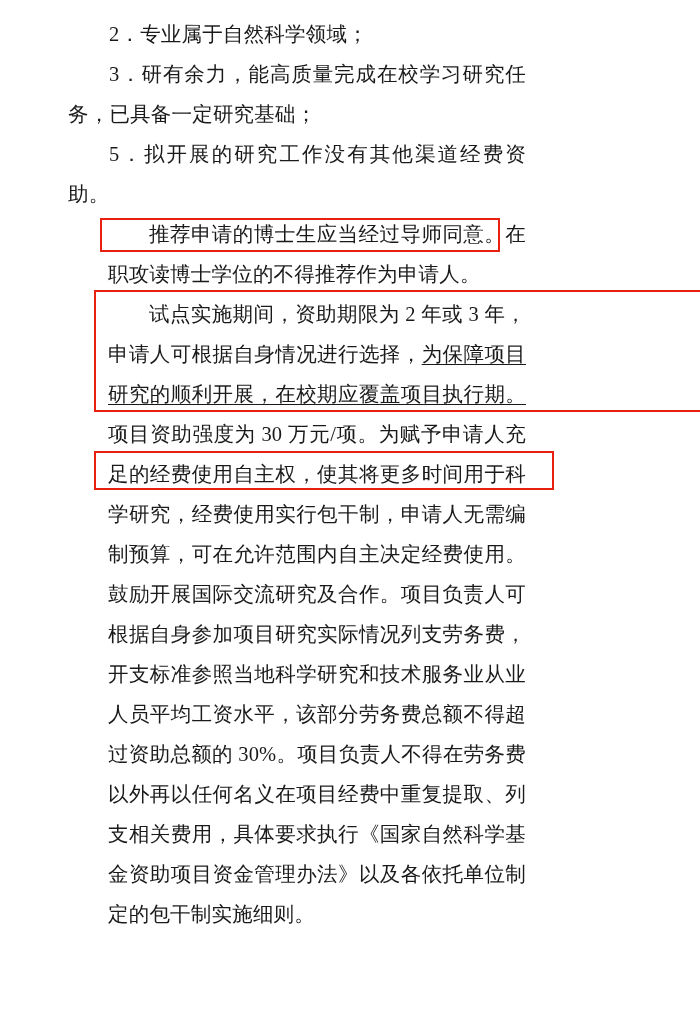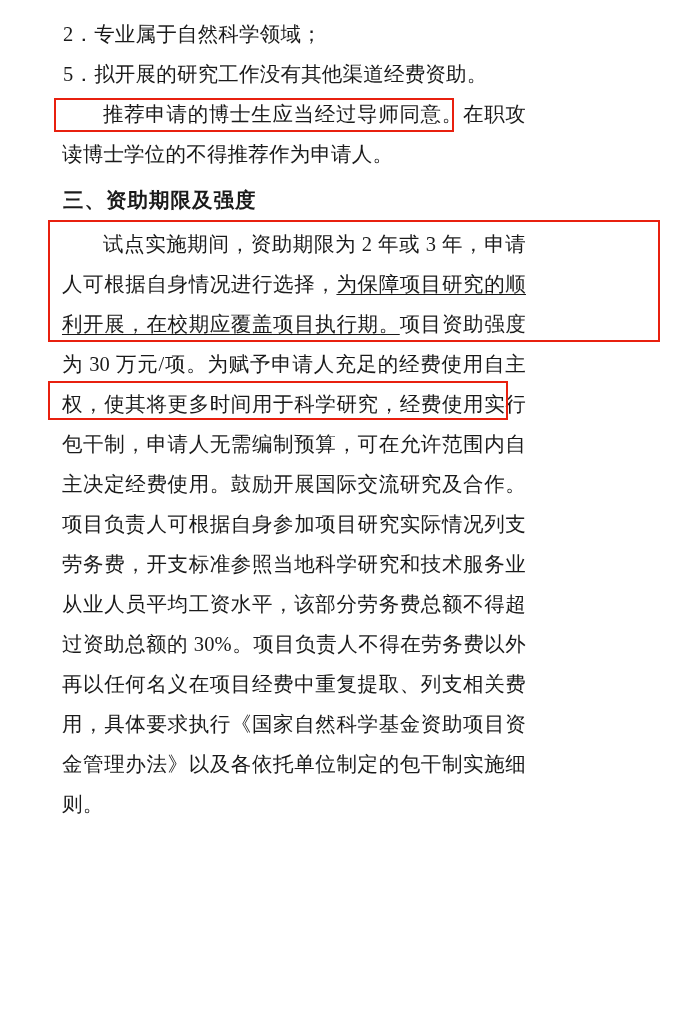--- a/index.html
+++ b/index.html
@@ -12,21 +12,21 @@
     height: 1031px;
     font-family: "Liberation Serif", "DejaVu Serif", serif;
     color: #1a1a1a;
     overflow: hidden;
   }
   .page {
     position: relative;
     width: 572px;
     height: 1031px;
     box-sizing: border-box;
-    padding: 14px 46px 0 22px;
+    padding: 14px 46px 0 68px;
   }
   .para {
     position: relative;
     font-size: 20.5px;
     line-height: 40px;
     letter-spacing: 0.2px;
     text-align: justify;
     text-justify: inter-ideograph;
     margin: 0 0 0 0;
   }
@@ -61,30 +61,30 @@
     text-decoration-thickness: 1.4px;
   }
 </style>
 </head>
 <body>
 
 <div class="page">
 
   <p class="para numlead">2．专业属于自然科学领域；</p>
 
+  <p class="para numlead">3．研有余力，能高质量完成在校学习研究任务，已具备一定研究基础；</p>
 
 
   <p class="para numlead">5．拟开展的研究工作没有其他渠道经费资助。</p>
 
   <div class="boxed">
     <p class="para indent"><span>推荐申请的博士生应当经过导师同意。</span><span>在职攻读博士学位的不得推荐作为申请人。</span></p>
     <div class="redbox" style="left:32px; top:4px; width:400px; height:34px;"></div>
   </div>
 
-  <h2 class="heading">三、资助期限及强度</h2>
 
   <div class="boxed">
     <p class="para indent"><span>试点实施期间，资助期限为 2 年或 3 年，申请人可根据自身情况进行选择，</span><span class="u-line">为保障项目研究的顺利开展，在校期应覆盖项目执行期。</span><span>项目资助强度为 30 万元/项。为赋予申请人充足的经费使用自主权，使其将更多时间用于科学研究，</span><span>经费使用实行包干制，申请人无需编制预算，</span><span>可在允许范围内自主决定经费使用。鼓励开展国际交流研究及合作。项目负责人可根据自身参加项目研究实际情况列支劳务费，开支标准参照当地科学研究和技术服务业从业人员平均工资水平，该部分劳务费总额不得超过资助总额的 30%。项目负责人不得在劳务费以外再以任何名义在项目经费中重复提取、列支相关费用，具体要求执行《国家自然科学基金资助项目资金管理办法》以及各依托单位制定的包干制实施细则。</span></p>
     <div class="redbox" style="left:26px; top:-4px; width:612px; height:122px;"></div>
     <div class="redbox" style="left:26px; top:157px; width:460px; height:39px;"></div>
   </div>
 
 </div>
 
 </body></html>

